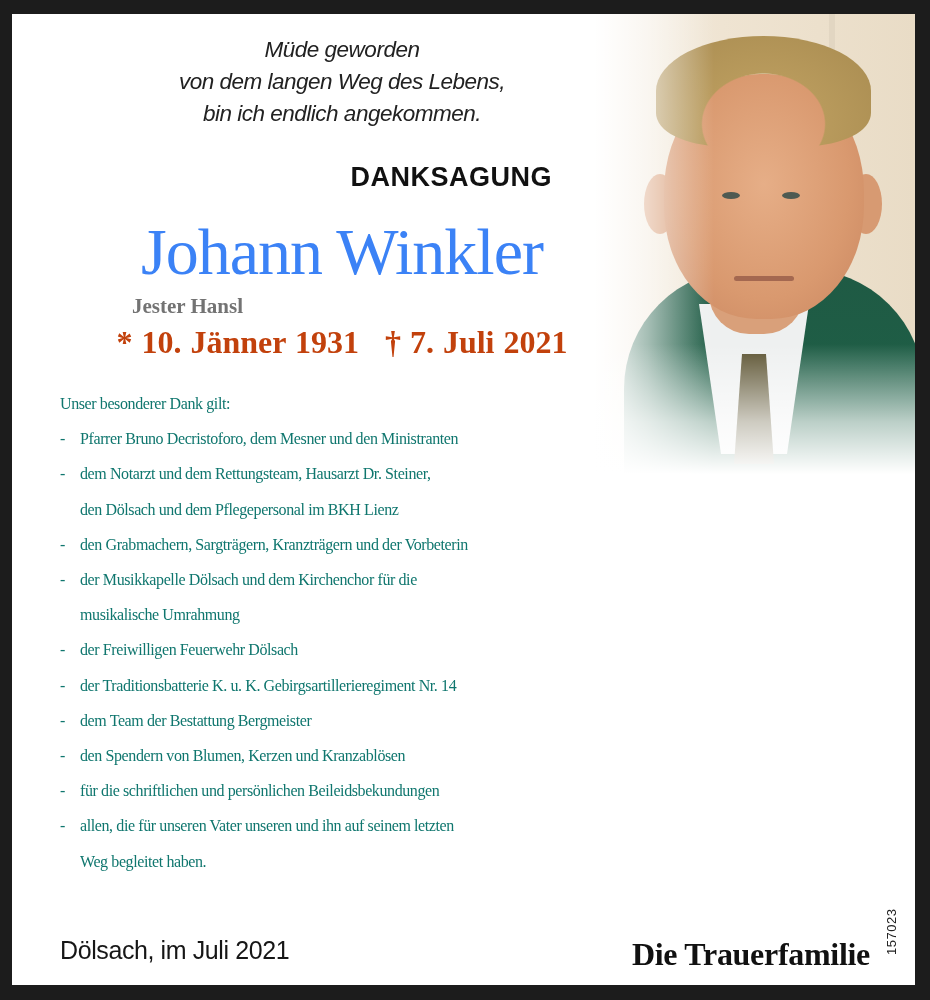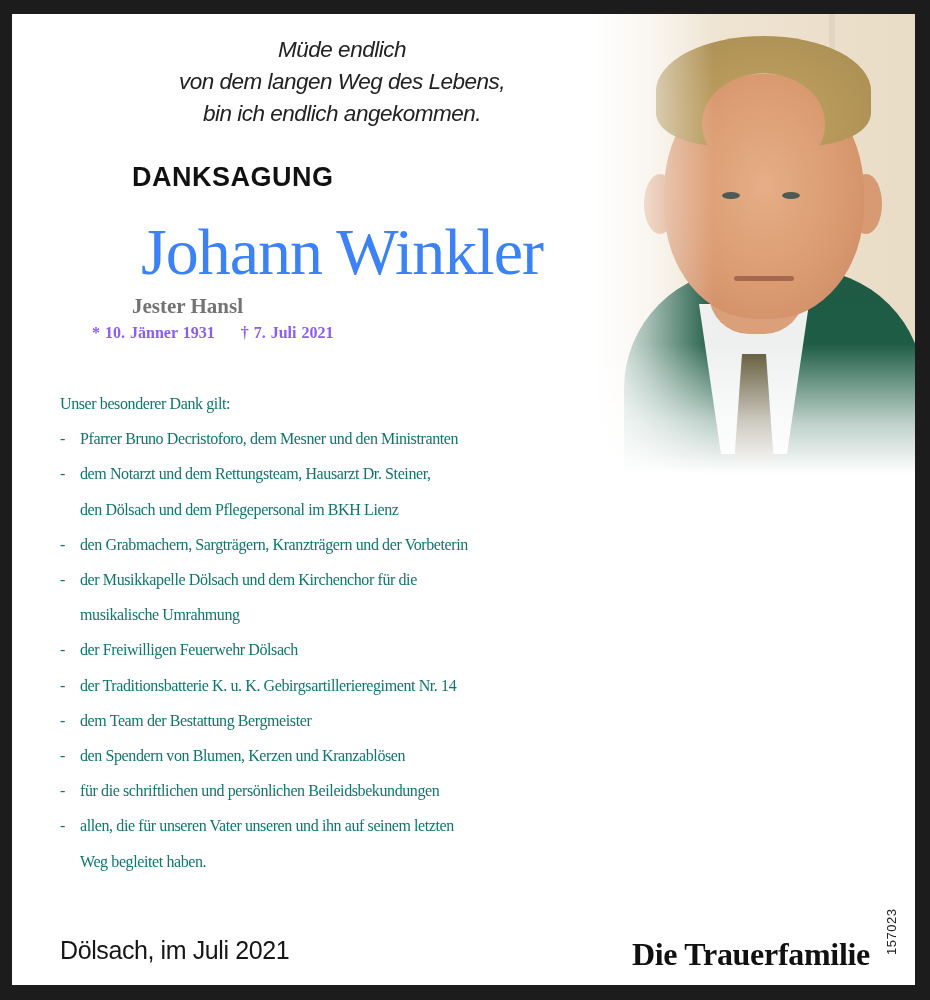--- a/index.html
+++ b/index.html
@@ -24,28 +24,28 @@
   .photo .eye-l, .photo .eye-r { position: absolute; top: 178px; width: 18px; height: 7px; background: #4e5a52; border-radius: 50%; }
   .photo .eye-l { left: 128px; } .photo .eye-r { left: 188px; }
   .photo .mouth { position: absolute; left: 140px; top: 262px; width: 60px; height: 5px; background: #a46850; border-radius: 3px; }
   .photo .fade-left { position: absolute; left: 0; top: 0; width: 120px; height: 460px;
            background: linear-gradient(90deg, #ffffff 0%, rgba(255,255,255,0.6) 45%, rgba(255,255,255,0) 100%); }
   .photo .fade-bottom { position: absolute; left: 0; top: 330px; width: 321px; height: 130px;
            background: linear-gradient(180deg, rgba(255,255,255,0) 0%, rgba(255,255,255,0.7) 60%, #ffffff 100%); }
 
   .motto { position: absolute; left: 120px; top: 20px; width: 420px; text-align: center;
            font-family: "Liberation Sans", sans-serif; font-style: italic; font-size: 22.5px; line-height: 32px; color: #222; letter-spacing: -0.5px; }
-  .heading { position: absolute; left: 120px; top: 148px; width: 420px; text-align: left;
+  .heading { position: absolute; left: 120px; top: 148px; width: 420px; text-align: right;
            font-family: "Liberation Sans", sans-serif; font-weight: bold; font-size: 27px; color: #111; letter-spacing: 0.5px; }
   .name { position: absolute; left: 60px; top: 198px; width: 540px; text-align: center;
            font-family: "Liberation Serif", serif; font-weight: normal; font-size: 66px; line-height: 80px; color: #3b82f6; letter-spacing: -1px; }
   .nickname { position: absolute; left: 120px; top: 280px; width: 420px; 
            font-family: Liberation Serif, serif; font-weight: bold; font-size: 21px; color: #737373; }
-  .dates { position: absolute; left: 80px; top: 310px; width: 500px; 
-           font-family: "Liberation Serif", serif; font-weight: bold; font-size: 16px; color: #8b5cf6; word-spacing: 1px; }
+  .dates { position: absolute; left: 80px; top: 310px; width: 500px; text-align: center;
+           font-family: "Liberation Serif", serif; font-weight: bold; font-size: 32px; color: #c2410c; word-spacing: 1px; }
   .dates .gap { display: inline-block; width: 26px; }
 
   .thanks { position: absolute; left: 48px; top: 372px; width: 840px;
            font-family: "Liberation Serif", serif; font-size: 16px; line-height: 35.2px; color: #0f766e; letter-spacing: -0.4px; }
   .thanks .intro { margin: 0; }
   .thanks ul { list-style: none; margin: 0; padding: 0; }
   .thanks li { position: relative; padding-left: 20px; }
   .thanks li .dash { position: absolute; left: 0; top: 0; }
 
   .footer-left { position: absolute; left: 48px; top: 922px;
@@ -71,21 +71,21 @@
     <div class="face"></div>
     <div class="hair"></div>
     <div class="eye-l"></div>
     <div class="eye-r"></div>
     <div class="mouth"></div>
     <div class="fade-left"></div>
     <div class="fade-bottom"></div>
   </div>
 
   <div class="motto">
-    <div>Müde endlich</div>
+    <div>Müde geworden</div>
     <div>von dem langen Weg des Lebens,</div>
     <div>bin ich endlich angekommen.</div>
   </div>
 
   <div class="heading">DANKSAGUNG</div>
   <div class="name">Johann Winkler</div>
   <div class="nickname">Jester Hansl</div>
   <div class="dates">
     <span>* 10. Jänner 1931</span><span class="gap"></span><span>† 7. Juli 2021</span>
   </div>

